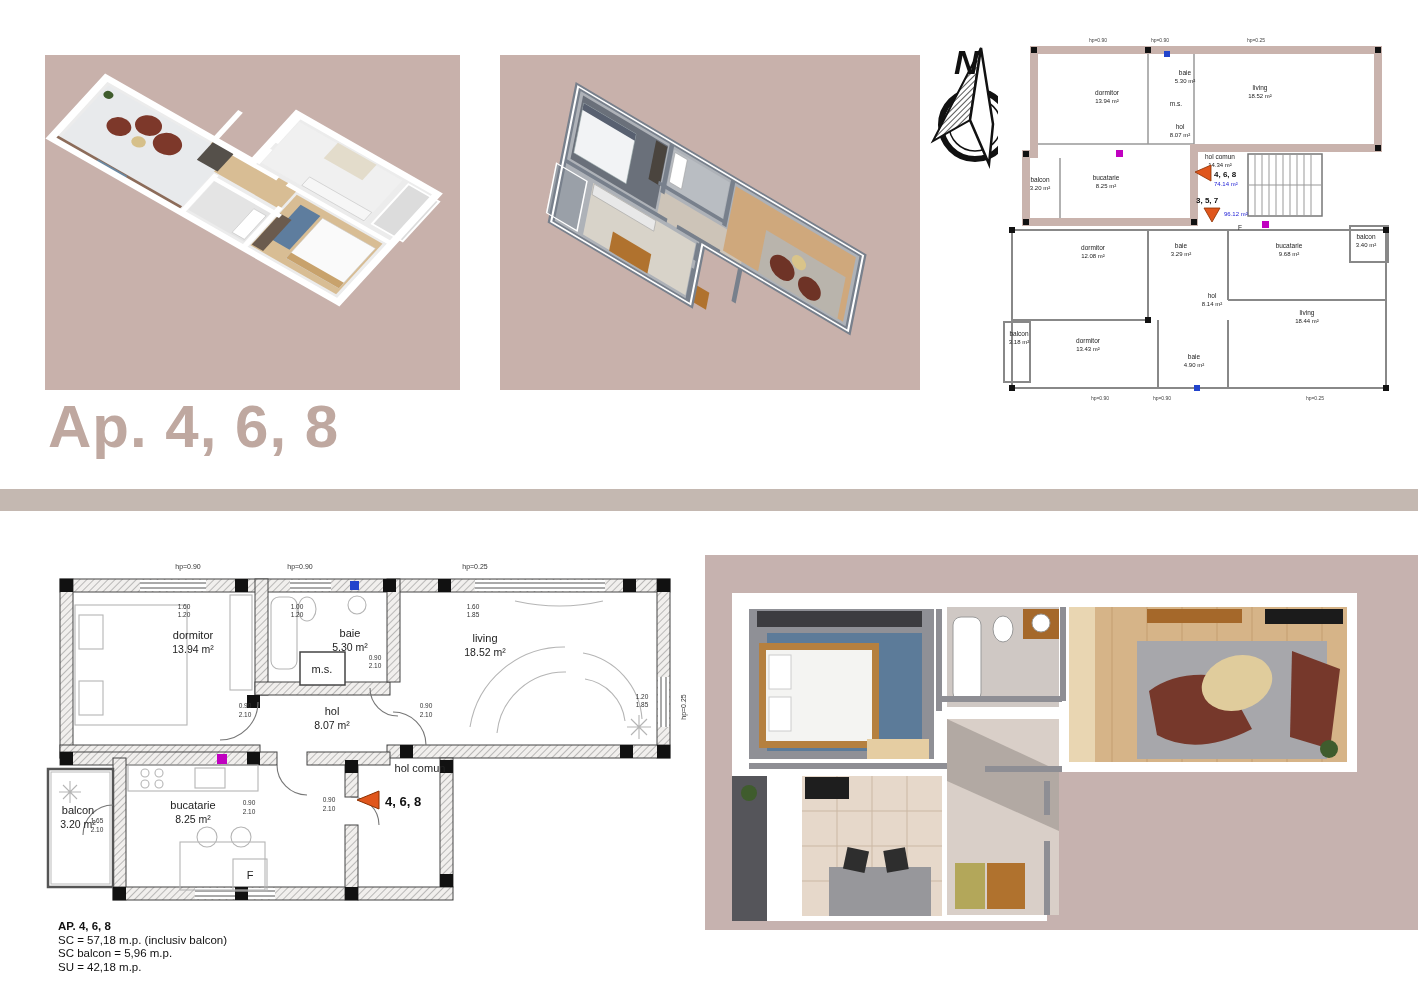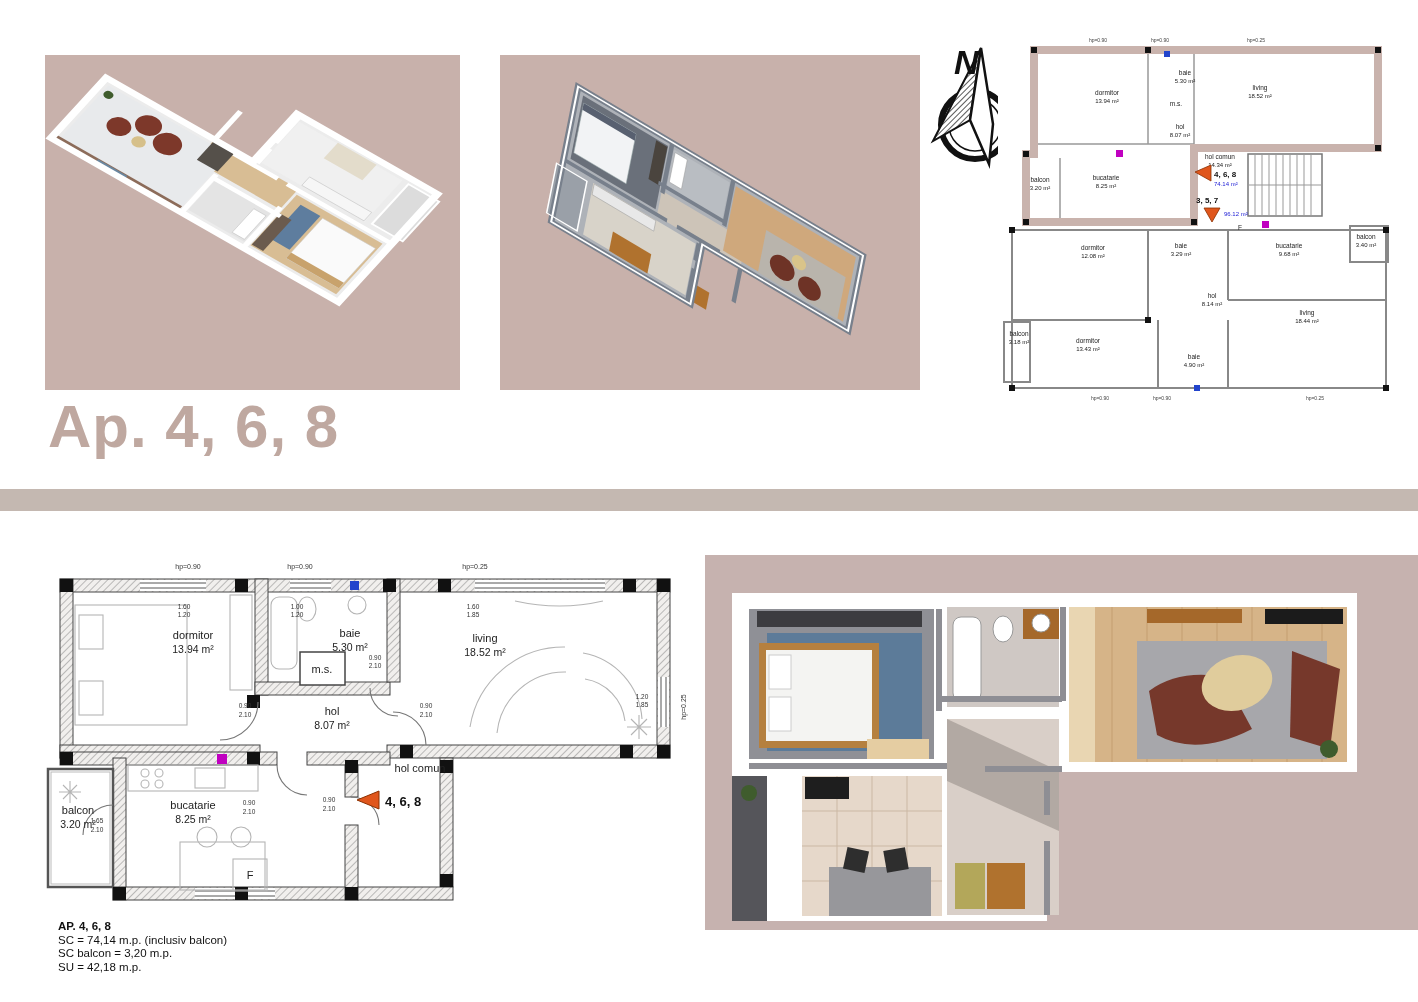--- a/index.html
+++ b/index.html
@@ -416,22 +416,22 @@
 
       <g>
         <polygon points="312,243 334,234 334,252" fill="#e0561c" stroke="#8c3000" stroke-width="1"></polygon>
         <text class="fp-marker" x="340" y="249">4, 6, 8</text>
       </g>
     </svg>
   </div>
 
   <div class="summary">
     <div class="b">AP. 4, 6, 8</div>
-    <div>SC =  74,14 m.p. (inclusiv balcon)</div>
-    <div>SC balcon = 3,20 m.p.</div>
+    <div>SC =  57,18 m.p. (inclusiv balcon)</div>
+    <div>SC balcon = 5,96 m.p.</div>
     <div>SU = 42,18 m.p.</div>
   </div>
 
   <div class="panel" style="left:705px;top:555px;">
     <svg width="713" height="375" viewBox="0 0 713 375">
       <rect width="713" height="375" fill="#c6b2af"></rect>
       <g transform="translate(12,16)">
         <path d="M15,22 H640 V201 H330 V350 H15 Z" fill="#ffffff"></path>
 
         <rect x="32" y="38" width="185" height="150" fill="#8f9096"></rect>

